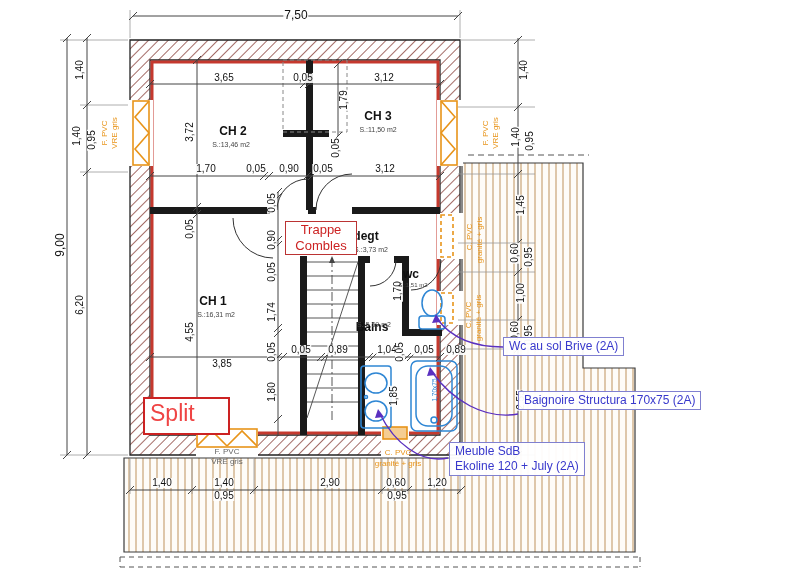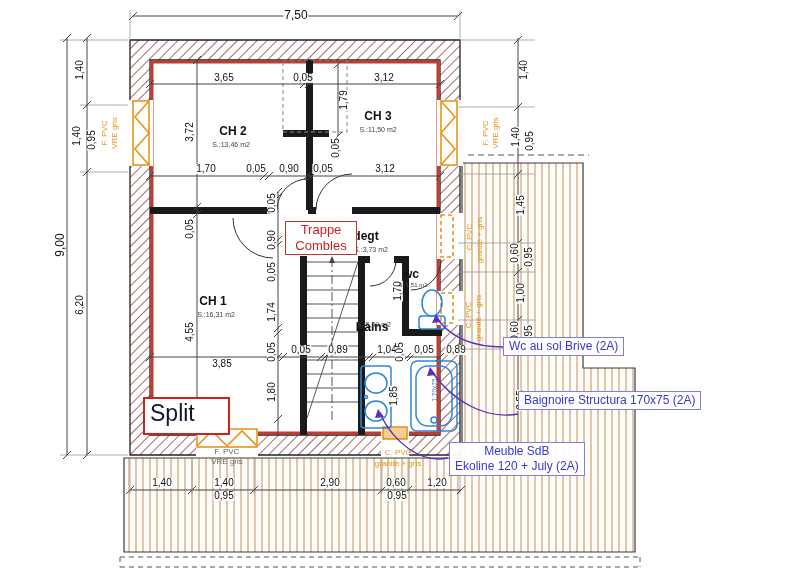--- a/index.html
+++ b/index.html
@@ -11,30 +11,30 @@
   .dim.big{font-size:12px;}
   .rot{transform:translate(-50%,-50%) rotate(-90deg);}
   .rname{position:absolute;transform:translate(-50%,-50%);font-size:12px;font-weight:bold;
          white-space:nowrap;color:#111;}
   .rname.sm{font-size:12px;}
   .rarea{position:absolute;transform:translate(-50%,-50%);font-size:7px;color:#444;white-space:nowrap;}
   .jlab{position:absolute;font-size:8px;color:#e8941a;white-space:nowrap;line-height:1;
         transform:translate(-50%,-50%);}
   .jlab.rotj{transform:translate(-50%,-50%) rotate(-90deg);}
   .jlab.gray{color:#666;}
-  .redlab{position:absolute;color:#0f172a;white-space:nowrap;}
+  .redlab{position:absolute;color:#ef4444;white-space:nowrap;}
   .splitbox{position:absolute;left:143px;top:397px;width:83px;height:34px;
             border:2px solid #cc2222;background:#fff;}
   .splittext{left:150px;top:400px;font-size:23px;}
   .trappebox{position:absolute;left:285px;top:221px;width:70px;height:32px;
              border:1.5px solid #bb3333;background:#fff;text-align:center;
              font-size:13px;line-height:16px;color:#cc2222;}
   .note{position:absolute;border:1.5px solid #8080d0;color:#3838cc;
         background:rgba(255,255,255,.95);font-size:12px;line-height:15px;
-        text-align:center;padding:1px 5px;white-space:nowrap;}
+        text-align:left;padding:1px 5px;white-space:nowrap;}
   .note.ljust{text-align:left;}
   .tubsize{position:absolute;transform:translate(-50%,-50%) rotate(-90deg);
            font-size:6.5px;color:#2e86d4;white-space:nowrap;}
 </style>
 </head>
 <body>
 
 <div id="plan">
 
 <svg width="800" height="586" viewBox="0 0 800 586">

